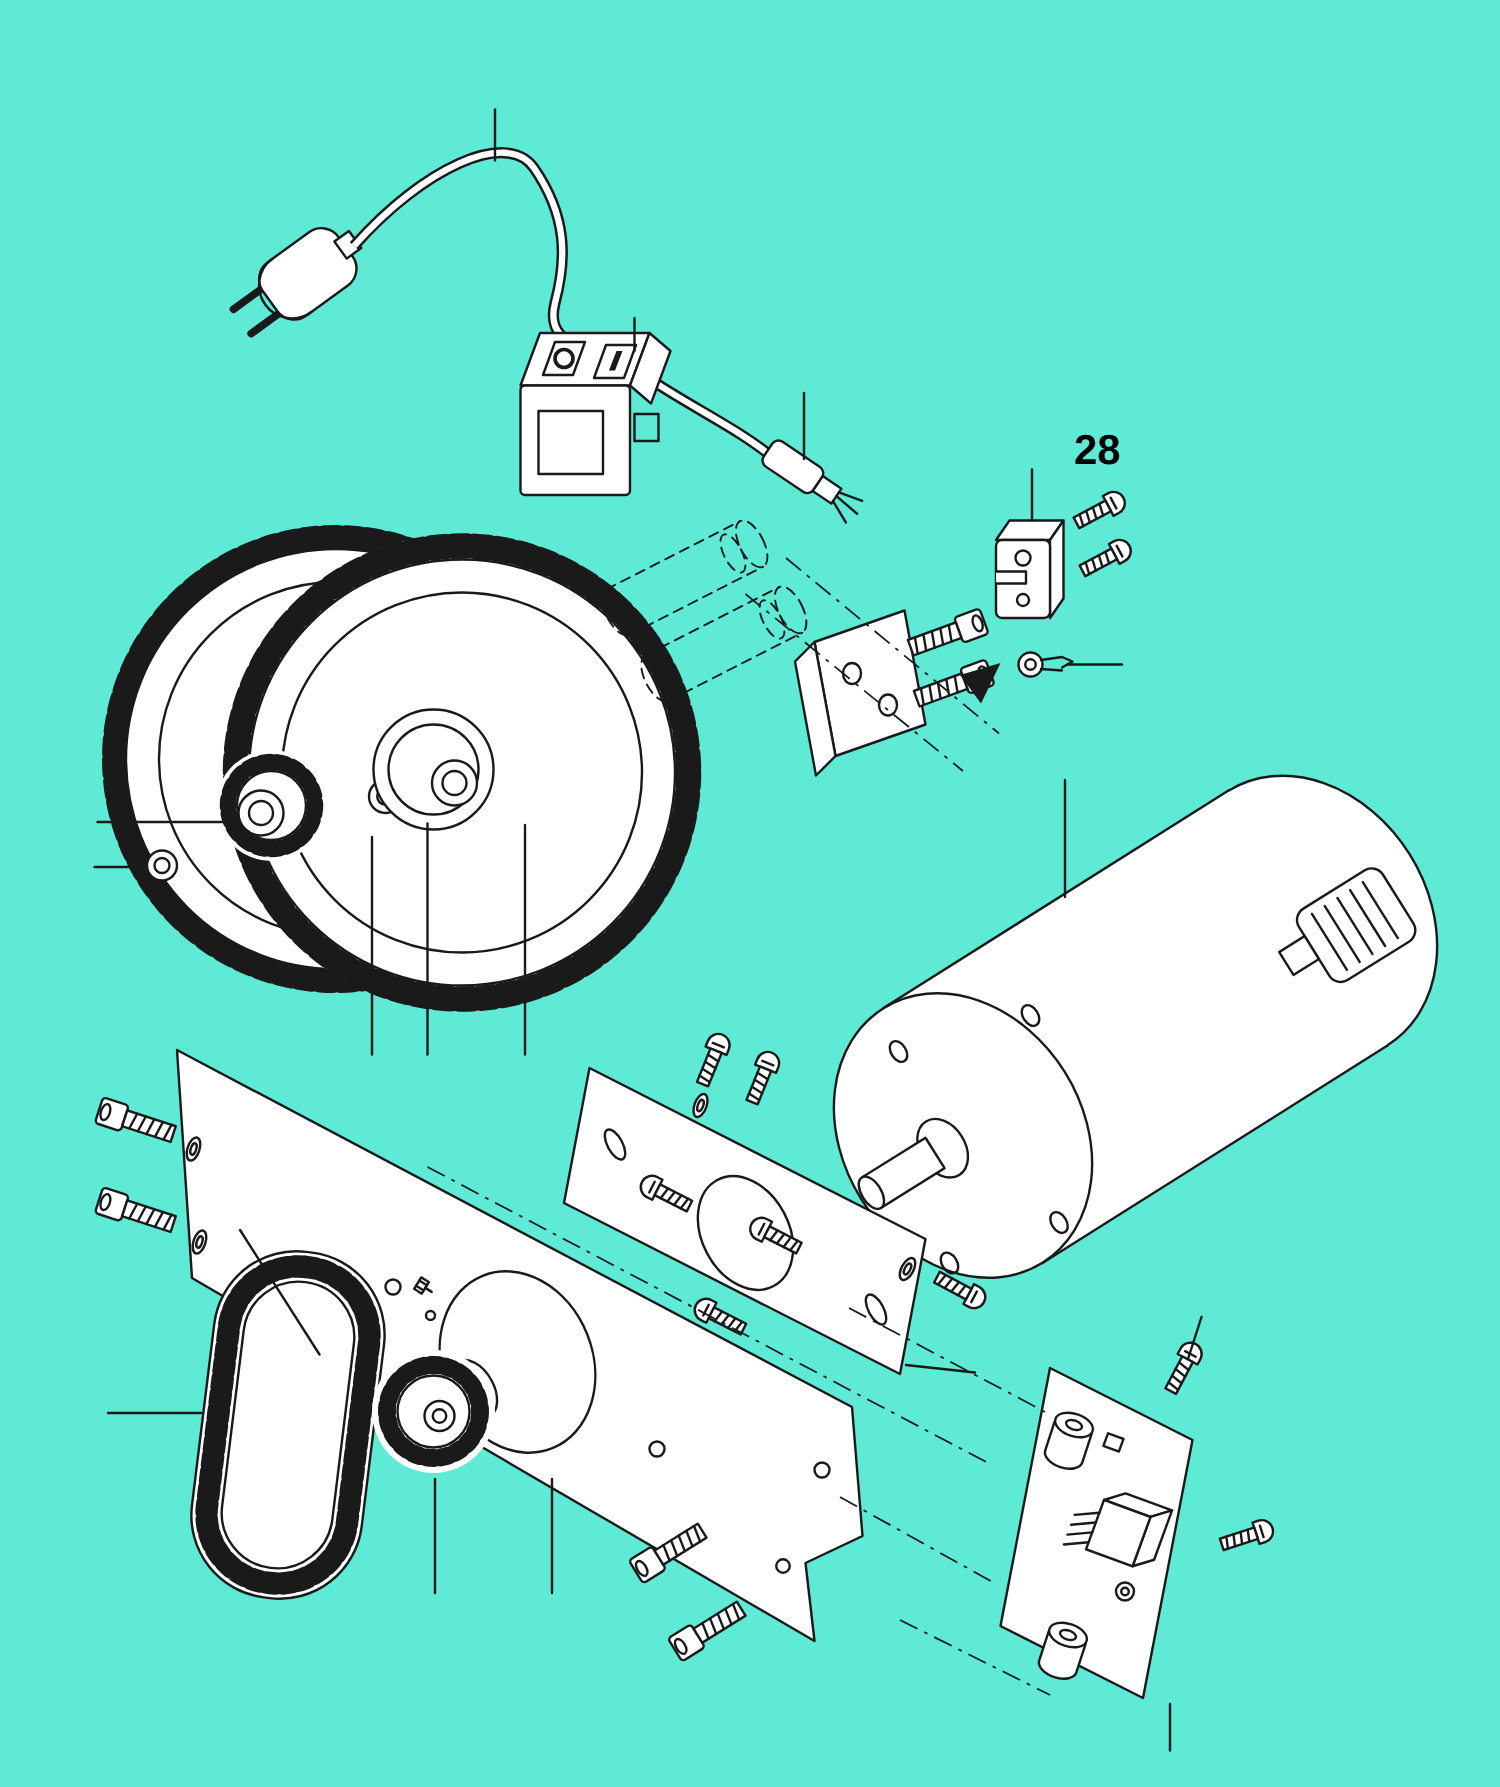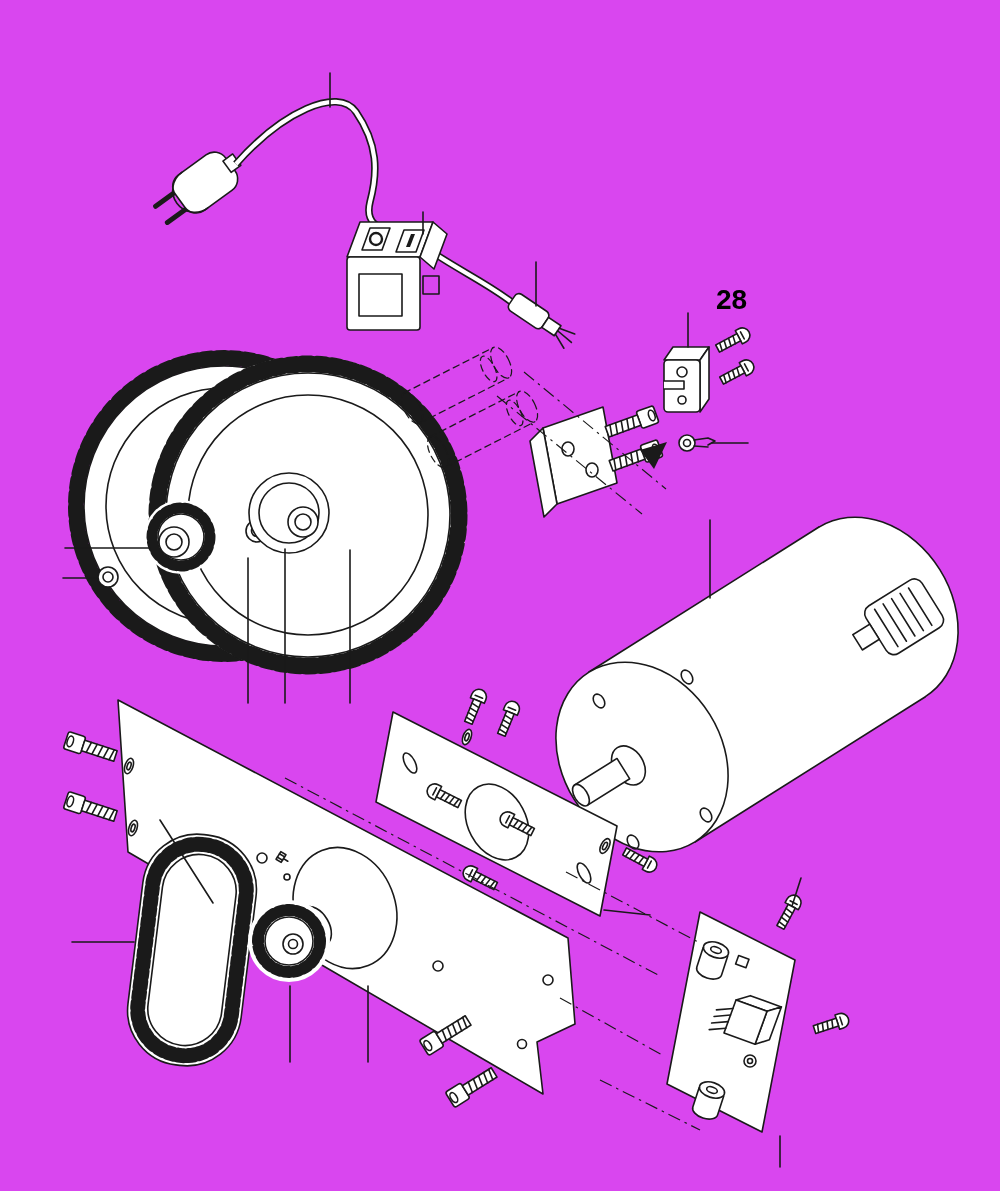--- a/index.html
+++ b/index.html
@@ -1,16 +1,16 @@
 <!DOCTYPE html>
 <html><head>
 <meta charset="utf-8">
 <style>
   html,body{margin:0;padding:0;background:#ffffff;}
-  .stage{position:relative;width:1000px;height:1191px;background:#d946ef;overflow:hidden;
+  .stage{position:relative;width:1000px;height:1191px;background:#5eead4;overflow:hidden;
          font-family:"Liberation Sans", sans-serif;}
   svg{display:block;}
   .s{stroke:#1a1a1a;fill:none;stroke-width:1.6;stroke-linecap:round;stroke-linejoin:round;}
   .sf{stroke:#1a1a1a;fill:#ffffff;stroke-width:1.6;stroke-linecap:round;stroke-linejoin:round;}
   .sb{fill:#1a1a1a;stroke:none;}
   .dd{stroke:#1a1a1a;fill:none;stroke-width:1.15;stroke-dasharray:13 5 2.5 5;}
   .dsh{stroke-dasharray:6.5 4.5;stroke-width:1.25;}
   .callout{font-family:"Liberation Sans",sans-serif;font-weight:bold;font-size:28px;fill:#000;stroke:none;}
 </style>
 </head>

